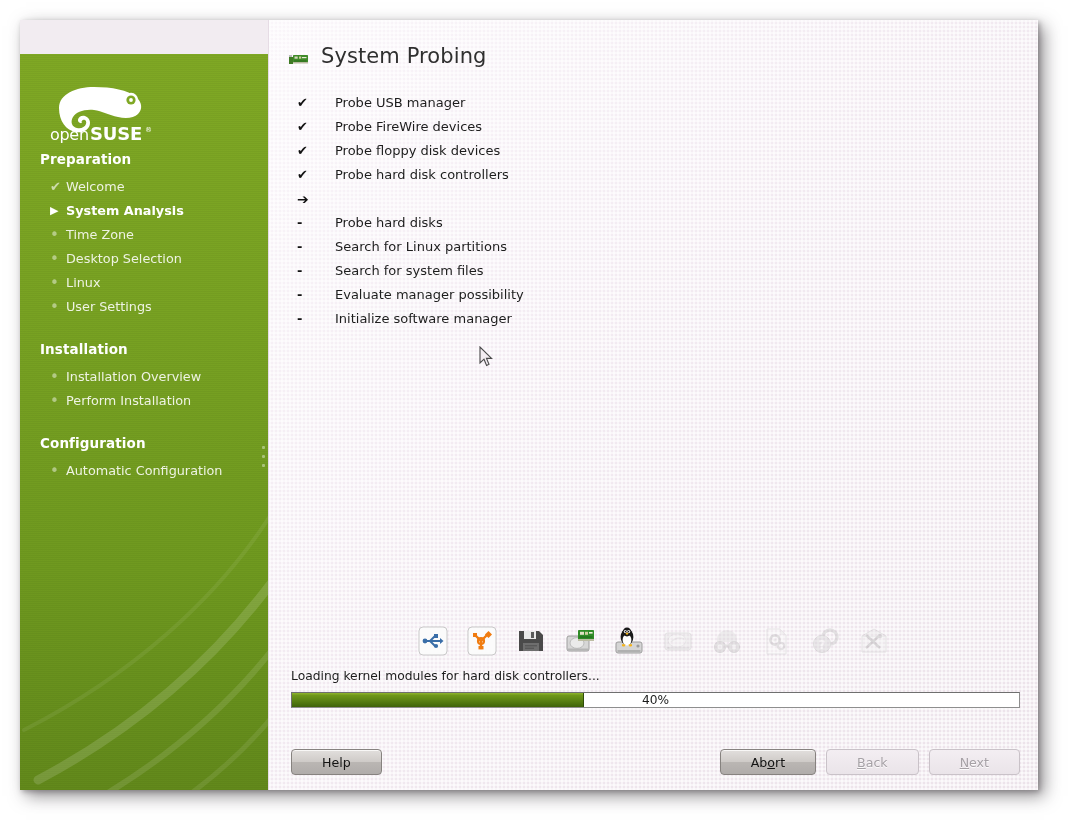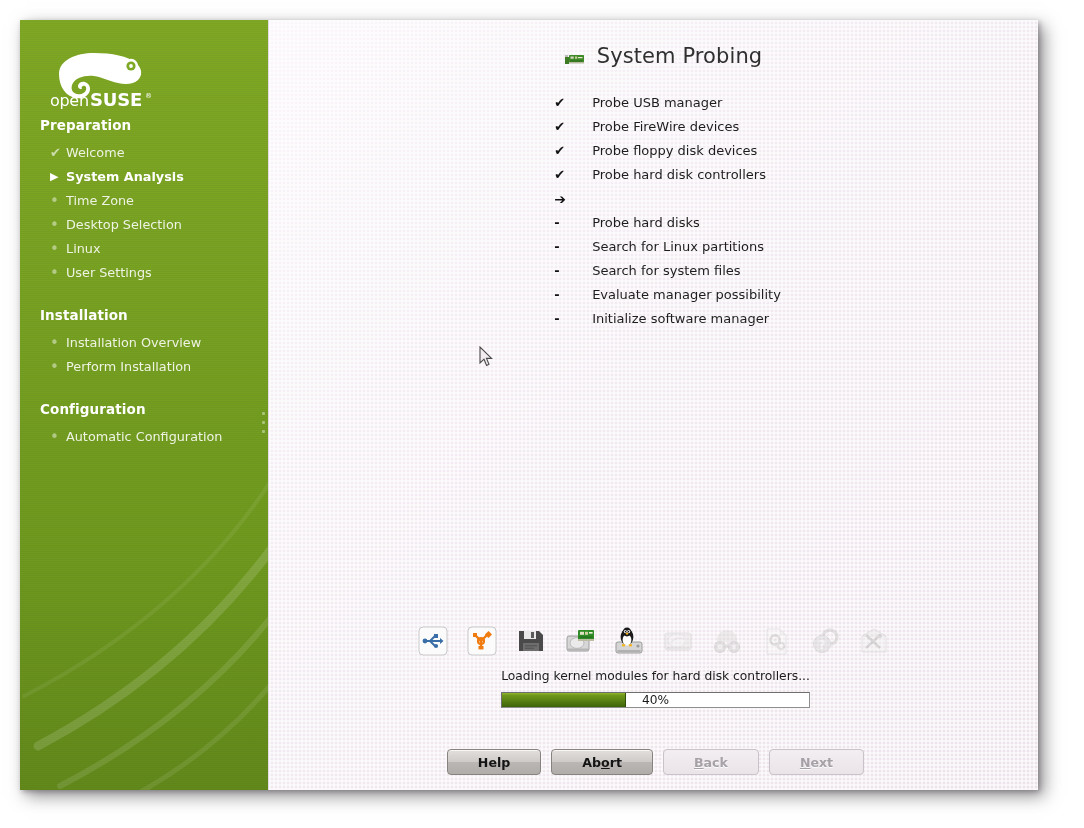--- a/index.html
+++ b/index.html
@@ -39,20 +39,21 @@
     position: relative;
     width: 248px;
     flex: 0 0 248px;
     background:
       radial-gradient(120% 55% at 115% 118%, rgba(255,255,255,0.30) 0%, rgba(255,255,255,0.16) 16%, rgba(255,255,255,0.0) 26%),
       radial-gradient(130% 62% at 108% 130%, rgba(255,255,255,0.22) 0%, rgba(255,255,255,0.10) 14%, rgba(255,255,255,0.0) 24%),
       radial-gradient(150% 75% at 100% 150%, rgba(255,255,255,0.18) 0%, rgba(255,255,255,0.07) 12%, rgba(255,255,255,0.0) 22%),
       linear-gradient(to bottom, #7fa824 0%, #78a222 35%, #6f991f 70%, #62891b 100%);
     overflow: hidden;
     color: #ffffff;
+    margin-top: 34px;
   }
   #sidebar::after {
     
     content: "";
     position: absolute;
     inset: 0;
     background-image:
       repeating-linear-gradient(0deg, rgba(0,0,0,0.035) 0 1px, rgba(0,0,0,0) 1px 2px);
     pointer-events: none;
   }
@@ -143,21 +144,20 @@
     position: relative;
     flex: 1 1 auto;
     background-color: #f4eef3;
     background-image:
       repeating-linear-gradient(0deg, rgba(255,255,255,0.55) 0 2px, rgba(0,0,0,0.0) 2px 4px),
       repeating-linear-gradient(90deg, rgba(255,255,255,0.55) 0 2px, rgba(0,0,0,0.0) 2px 4px),
       linear-gradient(135deg, #faf6fa 0%, #f2eaf1 45%, #ece3ea 100%);
     display: flex;
     flex-direction: column;
     border-left: 1px solid #e6dce5;
-    align-items: center;
   }
 
   
   #heading {
     display: flex;
     align-items: center;
     gap: 10px;
     padding: 19px 0 0 18px;
     height: 34px;
   }
@@ -277,21 +277,21 @@
     padding: 0 30px;
     font-size: 12.6px;
     font-family: "DejaVu Sans", "Liberation Sans", sans-serif;
     border-radius: 4px;
     box-sizing: border-box;
     display: inline-flex;
     align-items: center;
     justify-content: center;
     margin-left: 10px;
     cursor: default;
-    font-weight: bold;
+    font-weight: normal;
   }
   .btn.enabled {
     color: #141414;
     border: 1px solid #86827f;
     background: linear-gradient(to bottom, #e2dfdd 0%, #cfcbc8 48%, #bab6b3 52%, #b0acaa 100%);
     box-shadow: inset 0 1px 0 rgba(255,255,255,0.75);
   }
   .btn.disabled {
     color: #a6a1a6;
     border: 1px solid #c9c2c8;

